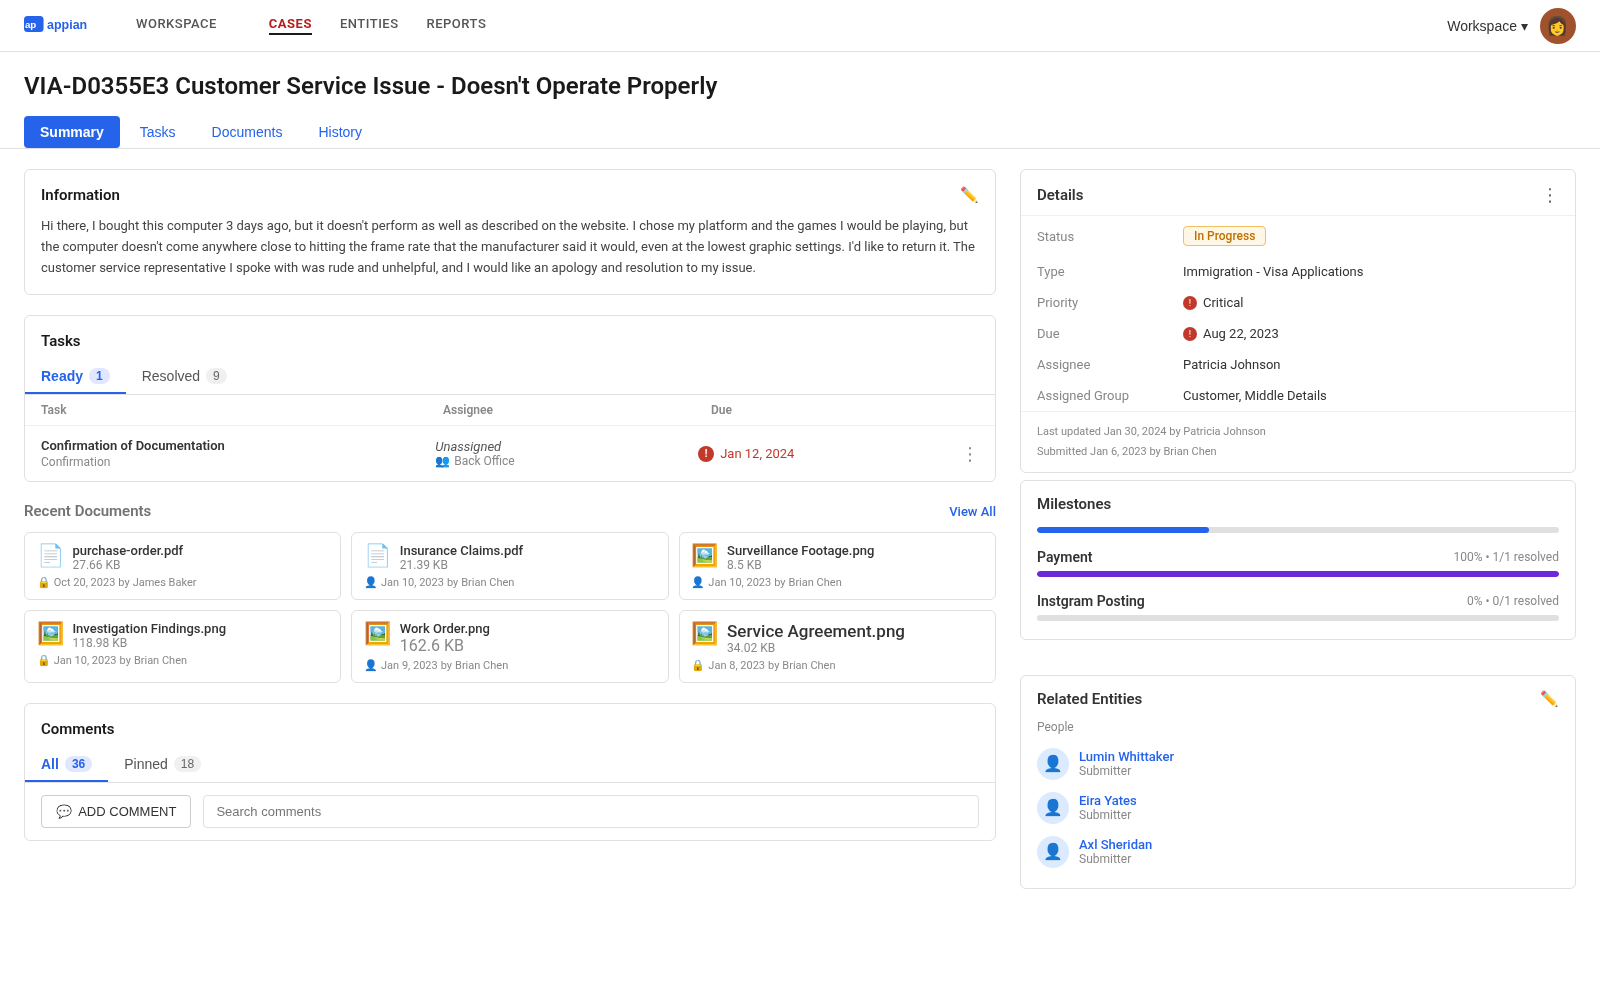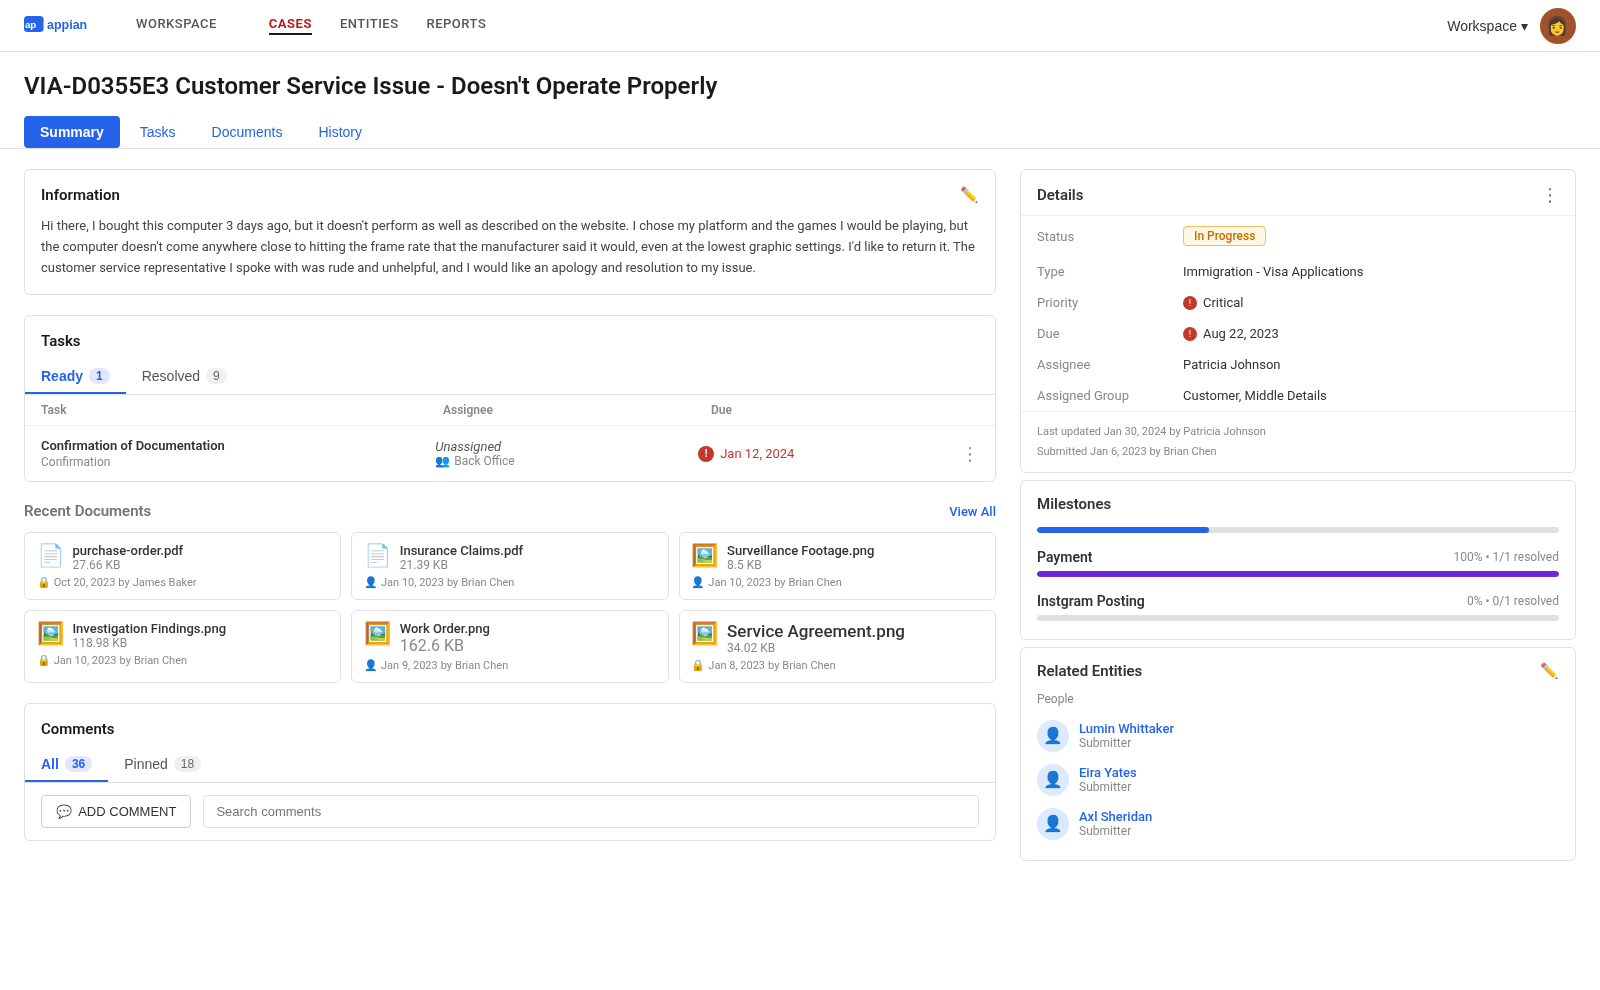--- a/index.html
+++ b/index.html
@@ -289,21 +289,21 @@
         <div style="display:flex;justify-content:space-between;align-items:center;margin-bottom:6px;">
           <span style="font-size:14px;font-weight:600;">Instgram Posting</span>
           <span style="font-size:12px;color:#888;">0% • 0/1 resolved</span>
         </div>
         <div style="width:100%;height:6px;background:#e0e0e0;border-radius:3px;overflow:hidden;">
           <div style="height:100%;width:0%;background:#e07000;border-radius:3px;"></div>
         </div>
       </div>
     </div>
 
-    <div style="border:1px solid #e0e0e0;border-radius:6px;padding:14px 16px;">
+    <div style="border:1px solid #e0e0e0;border-radius:6px;padding:14px 16px;margin-top:28px;">
       <div style="display:flex;justify-content:space-between;align-items:center;margin-bottom:12px;">
         <span style="font-size:15px;font-weight:600;">Related Entities</span>
         <span style="color:#2563eb;cursor:pointer;font-size:15px;">✏️</span>
       </div>
       <div style="font-size:12px;color:#888;margin-bottom:8px;">People</div>
 
       <div style="display:flex;align-items:center;gap:10px;padding:6px 0;">
         <div style="width:32px;height:32px;border-radius:50%;background:#dbeafe;display:flex;align-items:center;justify-content:center;color:#2563eb;font-size:16px;flex-shrink:0;">👤</div>
         <div>
           <div style="font-size:13px;color:#2563eb;font-weight:500;cursor:pointer;">Lumin Whittaker</div>

